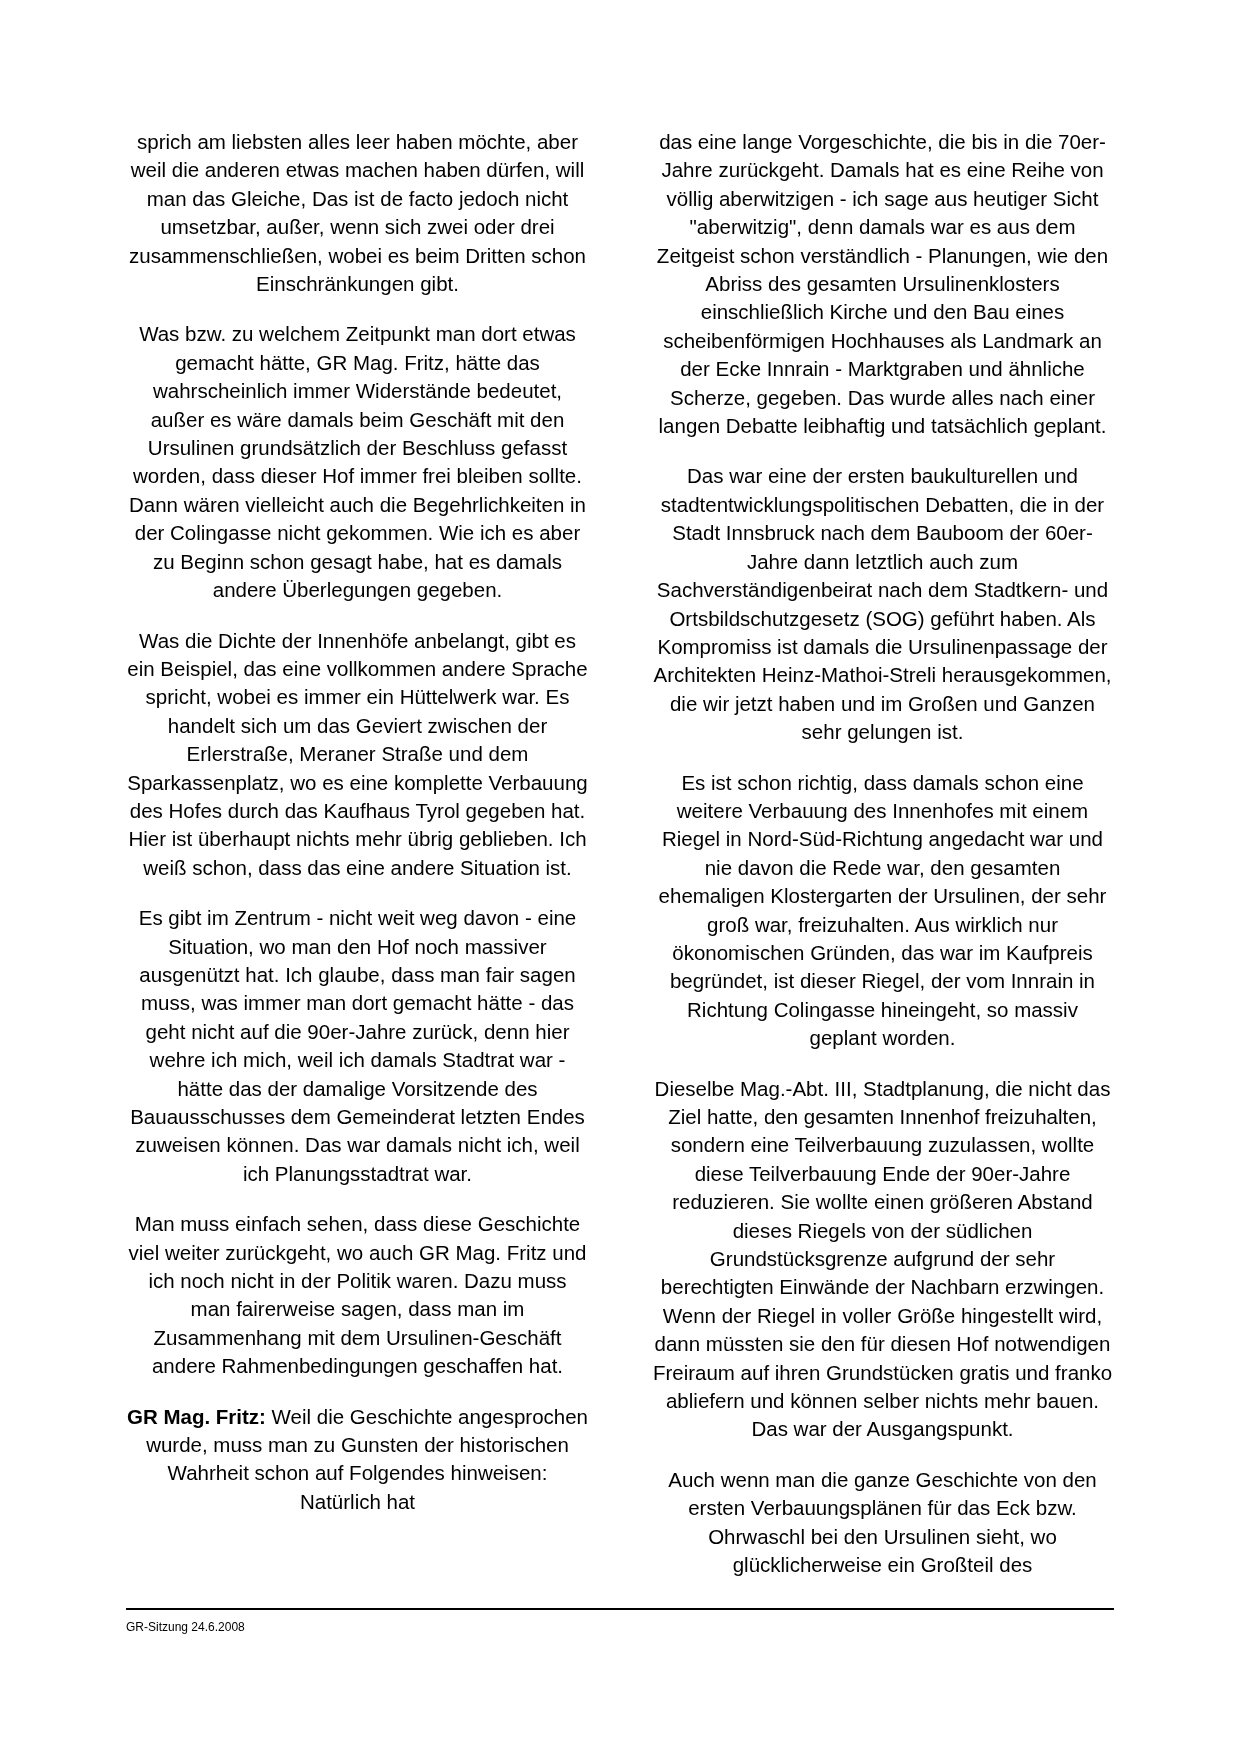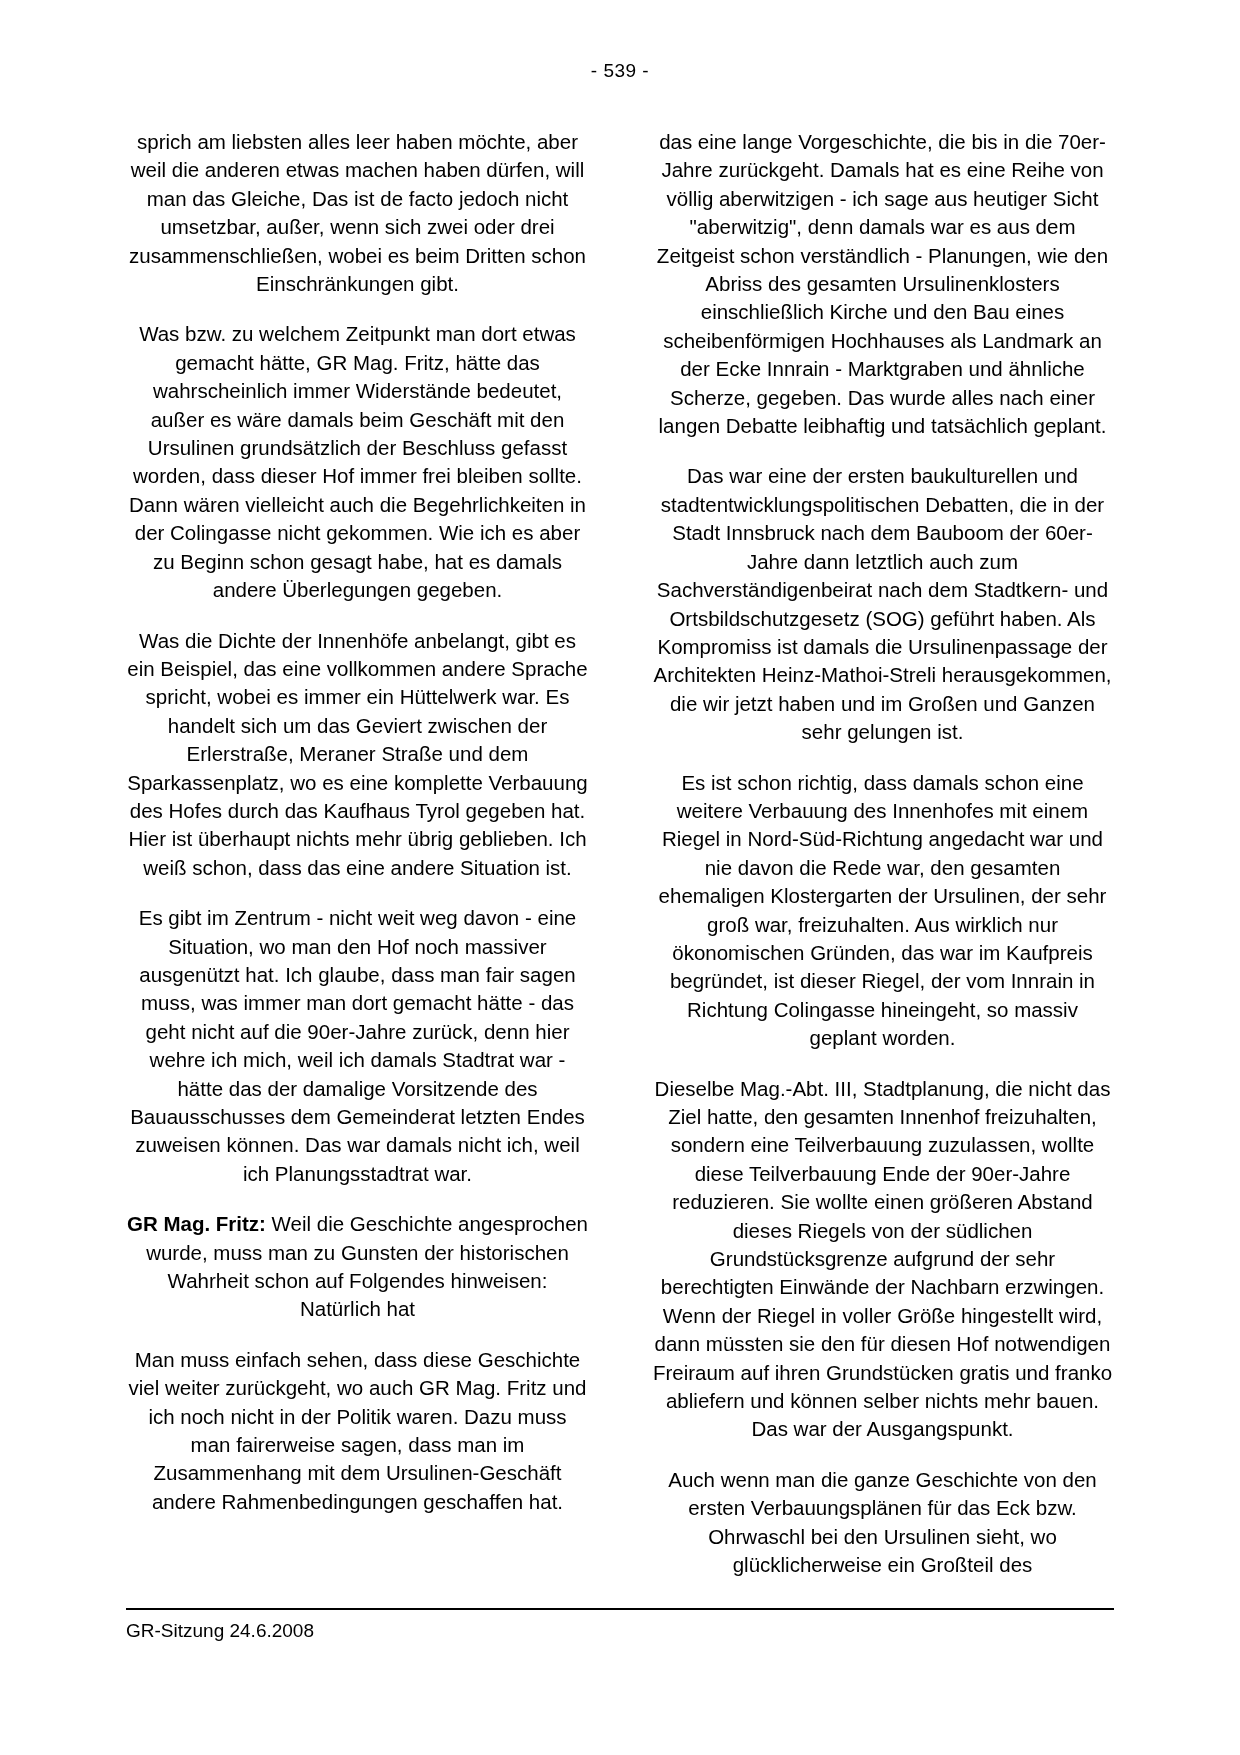--- a/index.html
+++ b/index.html
@@ -54,39 +54,38 @@
     left: 126px;
     top: 1608px;
     width: 988px;
     height: 2px;
     background: #000000;
   }
   .footer-text {
     position: absolute;
     left: 126px;
     top: 1620px;
-    font-size: 19px;
+    font-size: 12px;
   }
 </style>
 </head>
 <body>
 
 <div class="page">
 
-  <div class="page-number">- 539 -</div>
 
   <div class="columns">
 
     <div class="col">
       <p>sprich am liebsten alles leer haben möchte, aber weil die anderen etwas machen haben dürfen, will man das Gleiche, Das ist de facto jedoch nicht umsetzbar, außer, wenn sich zwei oder drei zusammenschließen, wobei es beim Dritten schon Einschränkungen gibt.</p>
       <p>Was bzw. zu welchem Zeitpunkt man dort etwas gemacht hätte, GR Mag. Fritz, hätte das wahrscheinlich immer Widerstände bedeutet, außer es wäre damals beim Geschäft mit den Ursulinen grundsätzlich der Beschluss gefasst worden, dass dieser Hof immer frei bleiben sollte. Dann wären vielleicht auch die Begehrlichkeiten in der Colingasse nicht gekommen. Wie ich es aber zu Beginn schon gesagt habe, hat es damals andere Überlegungen gegeben.</p>
       <p>Was die Dichte der Innenhöfe anbelangt, gibt es ein Beispiel, das eine vollkommen andere Sprache spricht, wobei es immer ein Hüttelwerk war. Es handelt sich um das Geviert zwischen der Erlerstraße, Meraner Straße und dem Sparkassenplatz, wo es eine komplette Verbauung des Hofes durch das Kaufhaus Tyrol gegeben hat. Hier ist überhaupt nichts mehr übrig geblieben. Ich weiß schon, dass das eine andere Situation ist.</p>
       <p>Es gibt im Zentrum - nicht weit weg davon - eine Situation, wo man den Hof noch massiver ausgenützt hat. Ich glaube, dass man fair sagen muss, was immer man dort gemacht hätte - das geht nicht auf die 90er-Jahre zurück, denn hier wehre ich mich, weil ich damals Stadtrat war - hätte das der damalige Vorsitzende des Bauausschusses dem Gemeinderat letzten Endes zuweisen können. Das war damals nicht ich, weil ich Planungsstadtrat war.</p>
+      <p>Man muss einfach sehen, dass diese Geschichte viel weiter zurückgeht, wo auch GR Mag. Fritz und ich noch nicht in der Politik waren. Dazu muss man fairerweise sagen, dass man im Zusammenhang mit dem Ursulinen-Geschäft andere Rahmenbedingungen geschaffen hat.</p>
       <p><span class="speaker">GR Mag. Fritz:</span><span> Weil die Geschichte angesprochen wurde, muss man zu Gunsten der historischen Wahrheit schon auf Folgendes hinweisen: Natürlich hat</span></p>
-      <p>Man muss einfach sehen, dass diese Geschichte viel weiter zurückgeht, wo auch GR Mag. Fritz und ich noch nicht in der Politik waren. Dazu muss man fairerweise sagen, dass man im Zusammenhang mit dem Ursulinen-Geschäft andere Rahmenbedingungen geschaffen hat.</p>
     </div>
 
     <div class="col">
       <p>das eine lange Vorgeschichte, die bis in die 70er-Jahre zurückgeht. Damals hat es eine Reihe von völlig aberwitzigen - ich sage aus heutiger Sicht "aberwitzig", denn damals war es aus dem Zeitgeist schon verständlich - Planungen, wie den Abriss des gesamten Ursulinenklosters einschließlich Kirche und den Bau eines scheibenförmigen Hochhauses als Landmark an der Ecke Innrain - Marktgraben und ähnliche Scherze, gegeben. Das wurde alles nach einer langen Debatte leibhaftig und tatsächlich geplant.</p>
       <p>Das war eine der ersten baukulturellen und stadtentwicklungspolitischen Debatten, die in der Stadt Innsbruck nach dem Bauboom der 60er-Jahre dann letztlich auch zum Sachverständigenbeirat nach dem Stadtkern- und Ortsbildschutzgesetz (SOG) geführt haben. Als Kompromiss ist damals die Ursulinenpassage der Architekten Heinz-Mathoi-Streli herausgekommen, die wir jetzt haben und im Großen und Ganzen sehr gelungen ist.</p>
       <p>Es ist schon richtig, dass damals schon eine weitere Verbauung des Innenhofes mit einem Riegel in Nord-Süd-Richtung angedacht war und nie davon die Rede war, den gesamten ehemaligen Klostergarten der Ursulinen, der sehr groß war, freizuhalten. Aus wirklich nur ökonomischen Gründen, das war im Kaufpreis begründet, ist dieser Riegel, der vom Innrain in Richtung Colingasse hineingeht, so massiv geplant worden.</p>
       <p>Dieselbe Mag.-Abt. III, Stadtplanung, die nicht das Ziel hatte, den gesamten Innenhof freizuhalten, sondern eine Teilverbauung zuzulassen, wollte diese Teilverbauung Ende der 90er-Jahre reduzieren. Sie wollte einen größeren Abstand dieses Riegels von der südlichen Grundstücksgrenze aufgrund der sehr berechtigten Einwände der Nachbarn erzwingen. Wenn der Riegel in voller Größe hingestellt wird, dann müssten sie den für diesen Hof notwendigen Freiraum auf ihren Grundstücken gratis und franko abliefern und können selber nichts mehr bauen. Das war der Ausgangspunkt.</p>
       <p>Auch wenn man die ganze Geschichte von den ersten Verbauungsplänen für das Eck bzw. Ohrwaschl bei den Ursulinen sieht, wo glücklicherweise ein Großteil des</p>
     </div>
 

